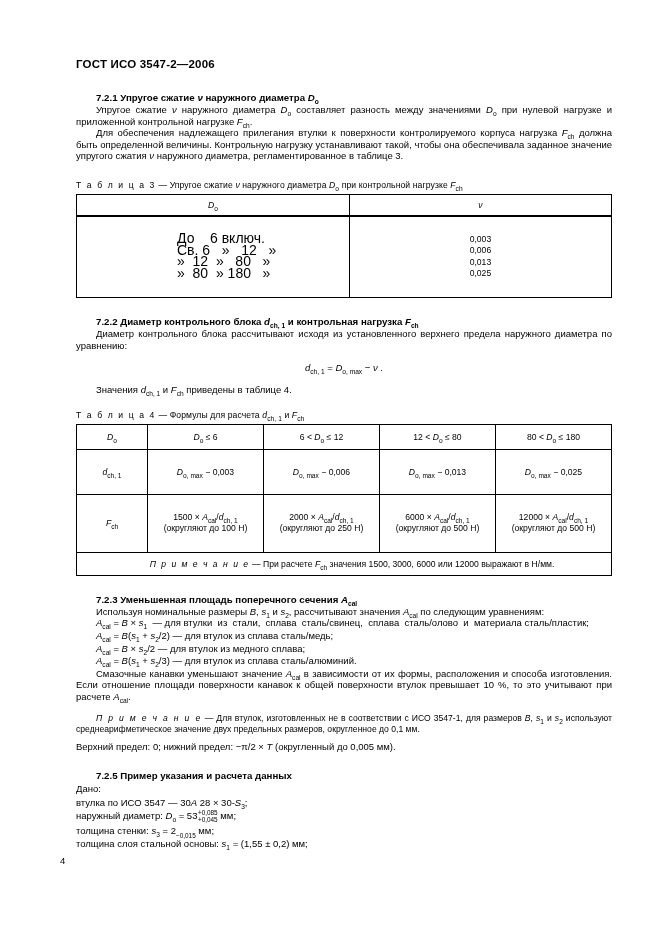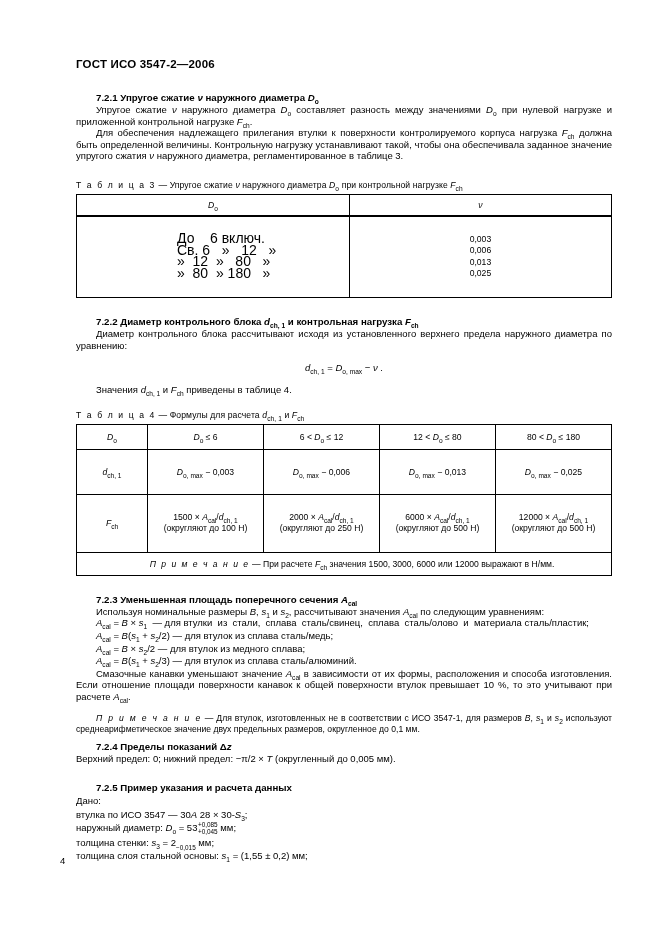--- a/index.html
+++ b/index.html
@@ -276,21 +276,20 @@
     <p class="list-line"><span class="it">A</span><sub>cal</sub> = <span class="it">B</span>(<span class="it">s</span><sub>1</sub> + <span class="it">s</span><sub>2</sub>/3) — для втулок из сплава сталь/алюминий.</p>
 
     <p class="body">Смазочные канавки уменьшают значение <span class="it">A</span><sub>cal</sub> в зависимости от их формы, расположения и способа изготовления. Если отношение площади поверхности канавок к общей поверхности втулок превышает 10 %, то это учитывают при расчете <span class="it">A</span><sub>cal</sub>.</p>
 
     <div class="spacer10"></div>
 
     <p class="note-para"><span class="note-lbl">П р и м е ч а н и е</span> — Для втулок, изготовленных не в соответствии с ИСО 3547-1, для размеров <span class="it">B</span>, <span class="it">s</span><sub>1</sub> и <span class="it">s</span><sub>2</sub> используют среднеарифметическое значение двух предельных размеров, округленное до 0,1 мм.</p>
 
     <div class="spacer6"></div>
 
-    <div class="h3">7.2.4  Пределы показаний Δ<span class="it">z</span></div>
     <p class="body noindent">Верхний предел: 0; нижний предел: −π/2 × <span class="it">T</span> (округленный до 0,005 мм).</p>
 
     <div class="h3 tight">7.2.5  Пример указания и расчета данных</div>
 
     <p class="given-line">Дано:</p>
 
     <p class="given-line"><span>втулка по ИСО 3547 — 30</span><span class="it">A</span><span> 28 × 30-</span><span class="it">S</span><sub>3</sub>;</p>
 
     <p class="given-line"><span>наружный диаметр: </span><span class="it">D</span><sub>o</sub><span> = 53</span><span class="frac"><span>+0,085</span><span>+0,045</span></span><span> мм;</span></p>
 

